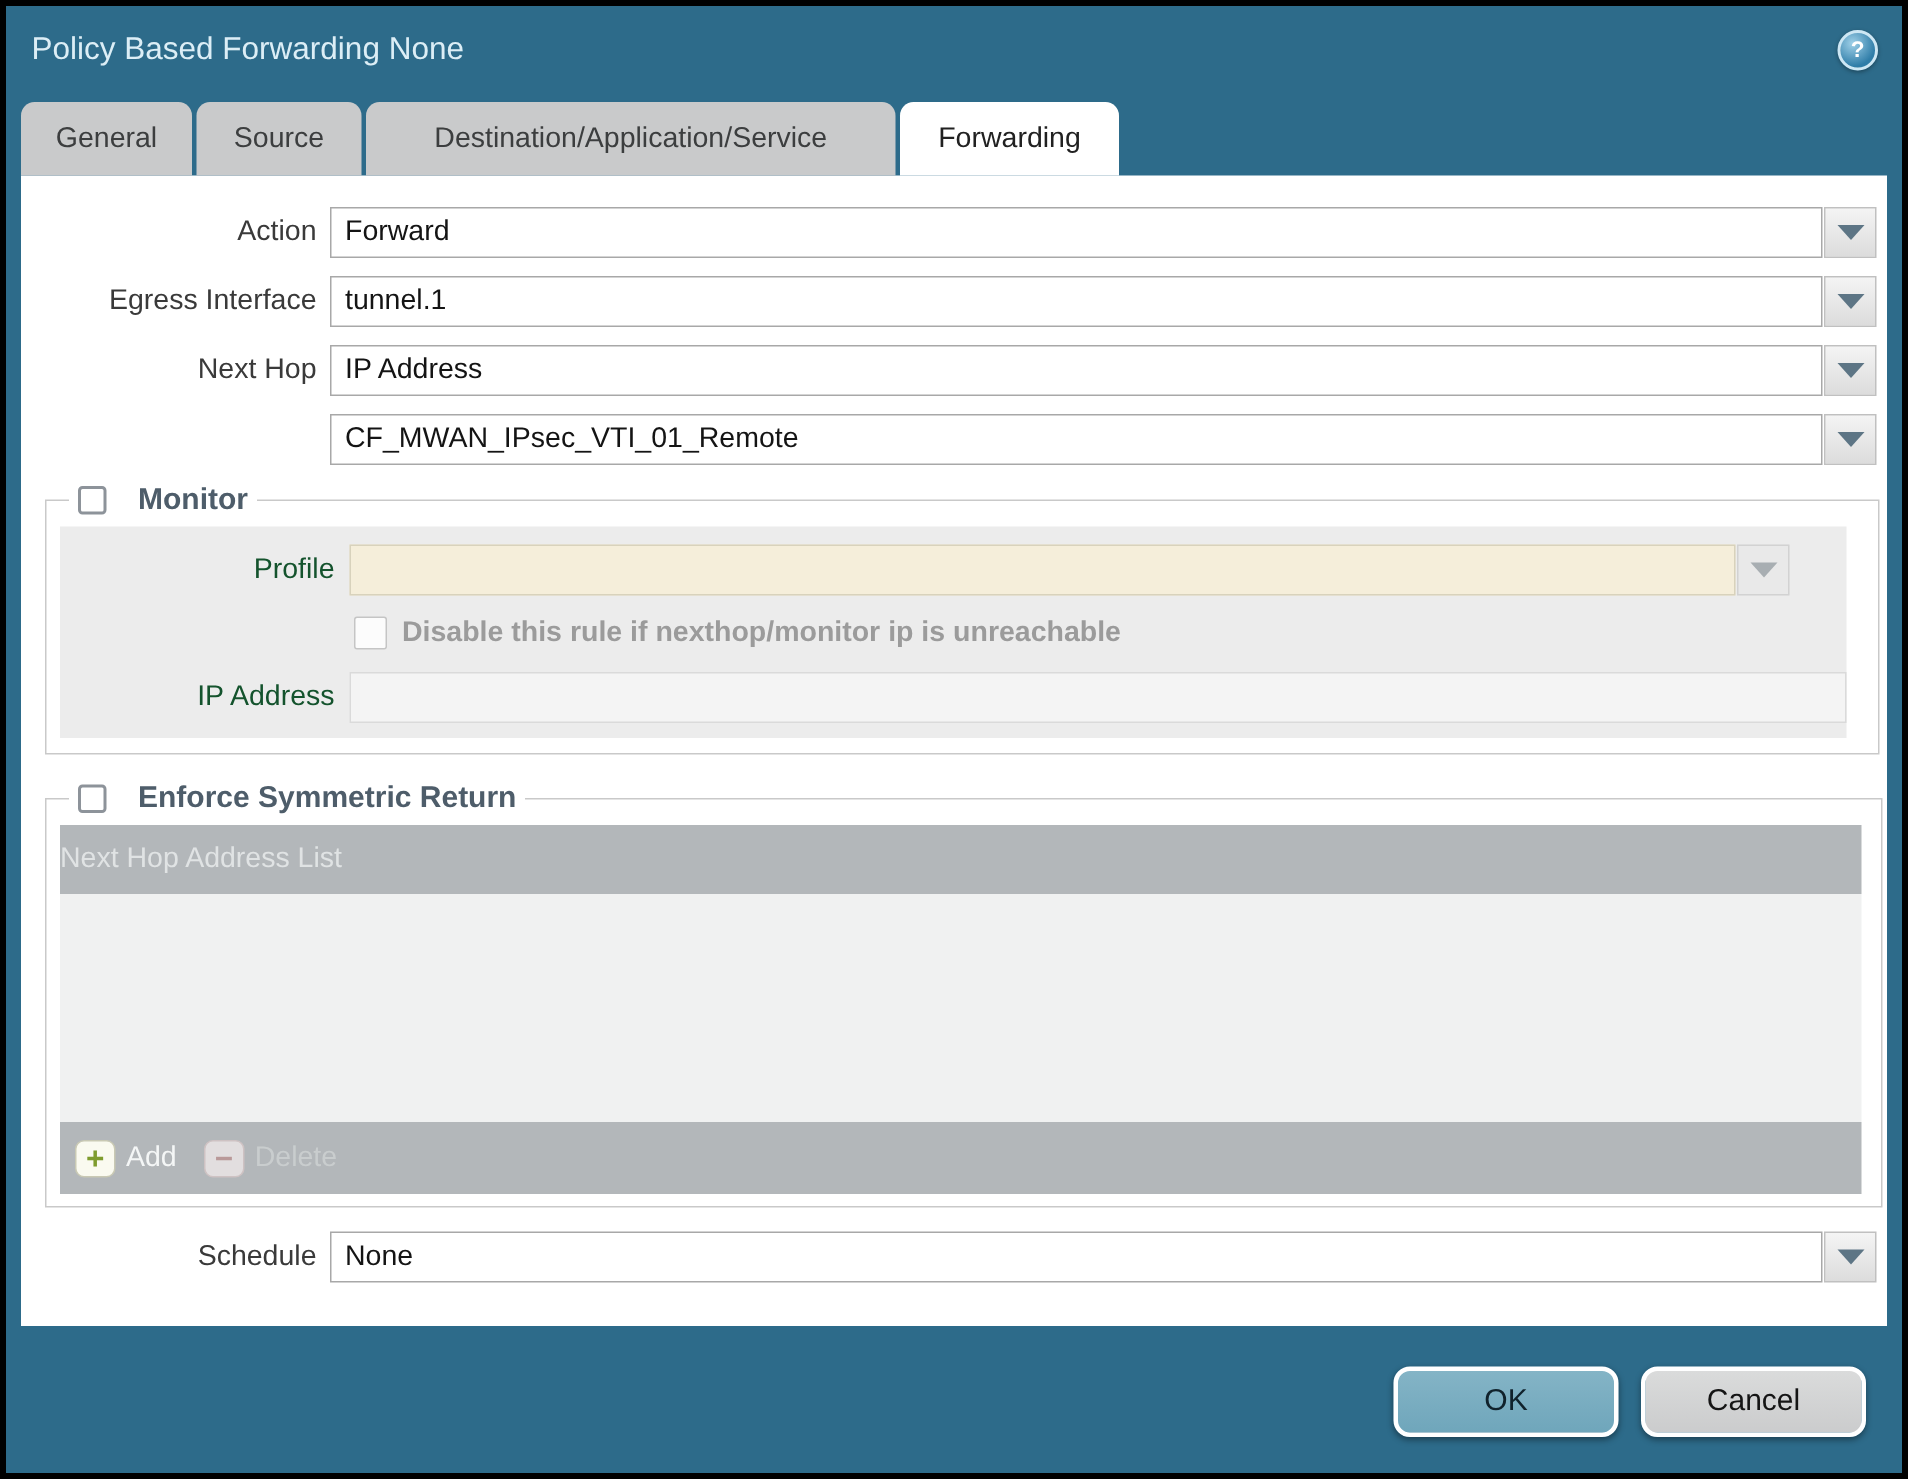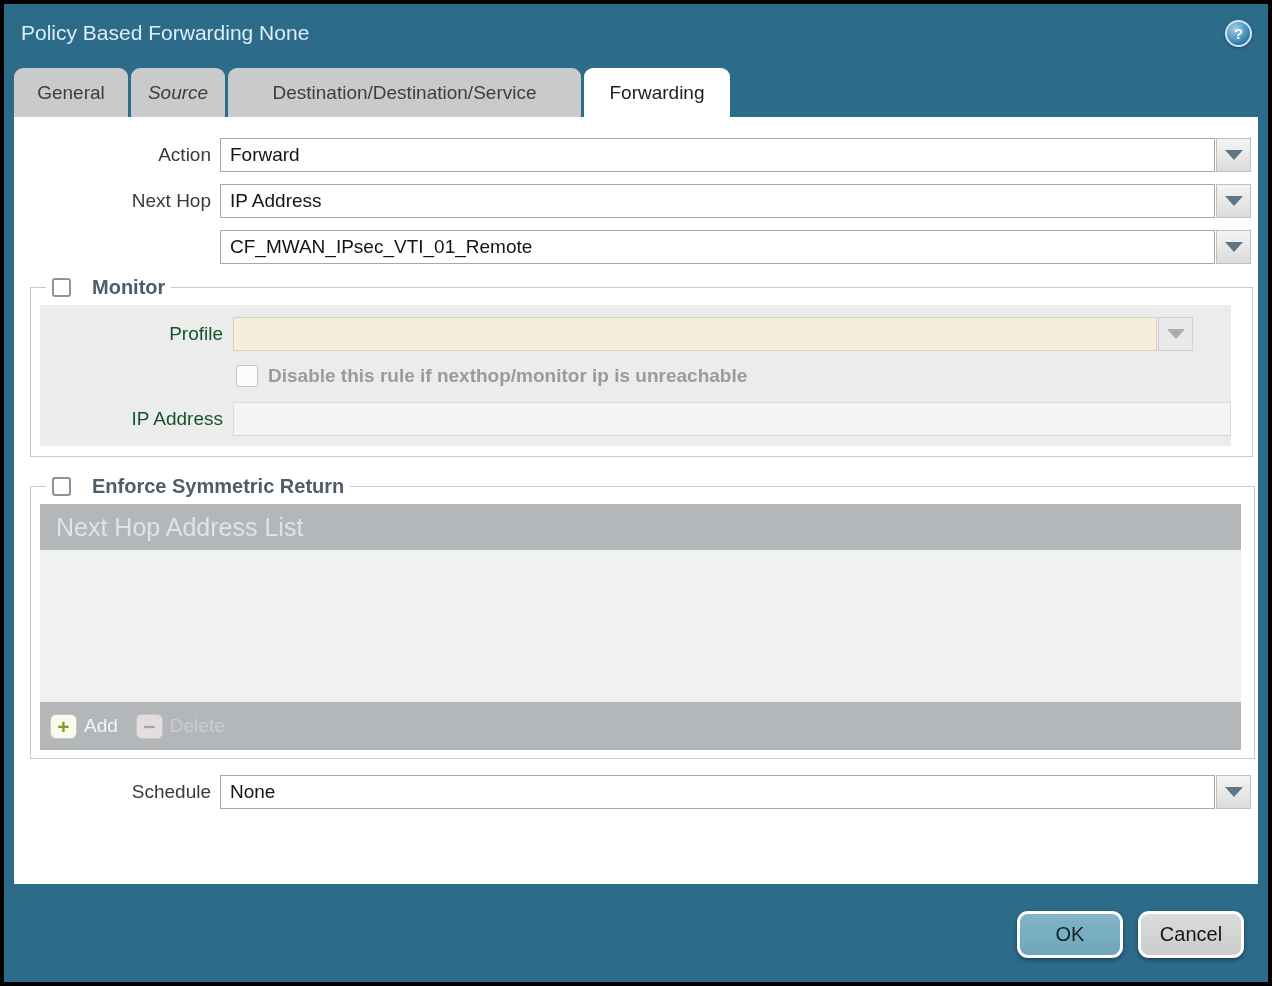--- a/index.html
+++ b/index.html
@@ -47,21 +47,21 @@
     height:49px;
   }
   .tab{
     background:var(--tab-inactive-bg);
     color:#3c3e3f;font-size:19px;
     display:flex;align-items:center;justify-content:center;
     border-radius:9px 9px 0 0;
     cursor:pointer;
   }
   .tab-general{width:114px;}
-  .tab-source{width:94px;font-style:italic;}
+  .tab-source{width:110px;}
   .tab-dest{width:353px;}
   .tab-fwd{width:146px;}
   .tab.active{background:var(--content-bg);color:#212121;}
   
   .content{
     background:var(--content-bg);
     margin:0 10px;
     height:767px;
     padding-top:21px;
   }
@@ -128,22 +128,22 @@
     display:flex;align-items:center;gap:10px;
     margin:0 0 15px 196px;
     font-weight:bold;
   }
   .check-label{font-size:19px;color:#9b9b9b;}
   
   fieldset.group.esr{margin:18px 3px 0 16px;padding:6px 13px 8px 9px;}
   .nh-table{width:100%;}
   .nh-header{
     height:46px;background:var(--table-chrome-bg);
-    color:#e0e3e4;font-size:25px;
-    display:flex;align-items:center;padding-left:16px;
+    color:#e0e3e4;font-size:19px;
+    display:flex;align-items:center;
   }
   .nh-body{height:152px;background:var(--table-body-bg);}
   .nh-footer{
     height:48px;background:var(--table-chrome-bg);
     display:flex;align-items:center;gap:18px;padding-left:10px;
   }
   .tbl-btn{display:flex;align-items:center;gap:7px;cursor:pointer;}
   .tbl-btn.disabled{cursor:default;}
   .mini-icon{
     width:27px;height:25px;border-radius:6px;
@@ -155,21 +155,21 @@
   .tbl-btn-label{font-size:19px;}
   .add-label{color:#f4f6f6;}
   .delete-label{color:#c9cdce;}
   .schedule-row{margin-top:16px;}
   
   .footer{
     display:flex;justify-content:flex-end;gap:15px;
     margin-top:27px;padding-right:24px;
   }
   .btn{
-    width:106px;height:47px;
+    width:150px;height:47px;
     border:3px solid #fff;border-radius:11px;
     font-size:20px;font-family:"Liberation Sans", sans-serif;
     box-shadow:0 2px 4px rgba(0,0,0,.4);
     cursor:pointer;
   }
   .btn.ok{background:linear-gradient(#84b4c6,var(--ok-button-bg));color:#10222c;}
   .btn.cancel{background:linear-gradient(#dadbdb,var(--cancel-button-bg));color:#151515;}
 </style>
 </head>
 <body>
@@ -177,34 +177,41 @@
 <div class="dialog">
 
   <div class="titlebar">
     <span class="title">Policy Based Forwarding None</span>
     <span class="help-icon">?</span>
   </div>
 
   <div class="tabs">
     <div class="tab tab-general">General</div>
     <div class="tab tab-source">Source</div>
-    <div class="tab tab-dest">Destination/Destination/Service</div>
+    <div class="tab tab-dest">Destination/Application/Service</div>
     <div class="tab tab-fwd active">Forwarding</div>
   </div>
 
   <div class="content">
 
     <div class="form-row">
       <label class="form-label">Action</label>
       <div class="input">Forward</div>
       <div class="dropdown">
         <span class="arrow"></span>
       </div>
     </div>
 
+    <div class="form-row">
+      <label class="form-label">Egress Interface</label>
+      <div class="input">tunnel.1</div>
+      <div class="dropdown">
+        <span class="arrow"></span>
+      </div>
+    </div>
 
     <div class="form-row">
       <label class="form-label">Next Hop</label>
       <div class="input">IP Address</div>
       <div class="dropdown">
         <span class="arrow"></span>
       </div>
     </div>
 
     <div class="form-row">

